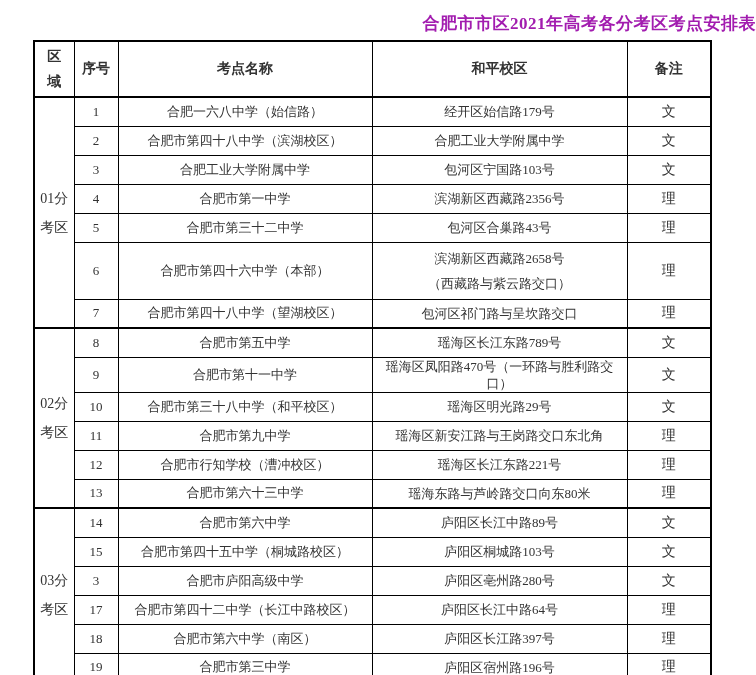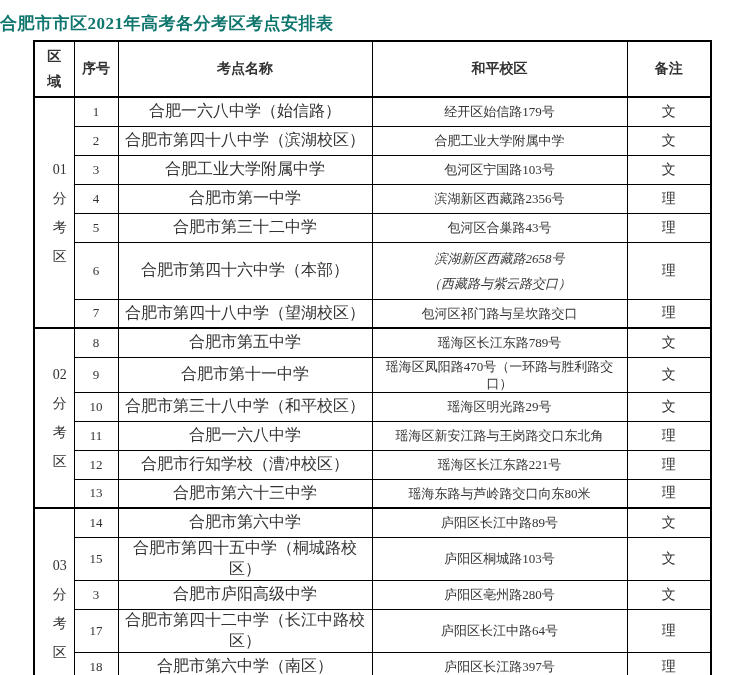--- a/index.html
+++ b/index.html
@@ -2,23 +2,23 @@
 <html><head>
 <meta charset="utf-8">
 <style>
   html,body{margin:0;padding:0;}
   body{
     width:756px;height:675px;background:#ffffff;overflow:hidden;
     font-family:"Liberation Serif","DejaVu Serif",serif;
     color:#333333;
   }
   .page-title{
-    width:756px;text-align:left;
+    width:756px;text-align:right;
     padding-top:12px;height:28px;
-    font-size:17px;font-weight:bold;color:#0f766e;
+    font-size:17px;font-weight:bold;color:#a21caf;
     letter-spacing:0.5px;
   }
   table.exam-table{
     margin-left:33px;
     width:677px;
     border-collapse:collapse;
     table-layout:fixed;
     border:2px solid #000;
   }
   .exam-table th,.exam-table td{
@@ -33,26 +33,26 @@
   .exam-table thead th{
     height:54px;
     font-size:14px;
     font-weight:bold;
     border-bottom:2px solid #000;
   }
   .exam-table th .two-line div{line-height:25px;}
   .exam-table tbody tr{height:29px;}
   .exam-table tbody tr.tall{height:57px;}
   .exam-table tbody tr.group-start td{border-top:2px solid #000;}
-  td.region-cell{font-size:14px;padding-left:13px;}
+  td.region-cell{font-size:14px;}
   td.region-cell div{line-height:29px;}
   td.num-cell{font-size:13px;}
-  td.name-cell{font-size:16px;}
+  td.name-cell{font-size:13px;}
   td.addr-cell div{line-height:17px;}
-  td.addr-cell.multi div{line-height:25px;font-style:italic;}
+  td.addr-cell.multi div{line-height:25px;}
   td.note-cell{font-size:14px;}
 </style>
 </head>
 <body>
 
 <div class="page-title">合肥市市区2021年高考各分考区考点安排表</div>
 
 <table class="exam-table">
   <colgroup>
     <col style="width:40px">
@@ -160,21 +160,21 @@
       <tr>
         <td class="num-cell">10</td>
         <td class="name-cell">合肥市第三十八中学（和平校区）</td>
         <td class="addr-cell">
           <div>瑶海区明光路29号</div>
         </td>
         <td class="note-cell">文</td>
       </tr>
       <tr>
         <td class="num-cell">11</td>
-        <td class="name-cell">合肥一六八中学</td>
+        <td class="name-cell">合肥市第九中学</td>
         <td class="addr-cell">
           <div>瑶海区新安江路与王岗路交口东北角</div>
         </td>
         <td class="note-cell">理</td>
       </tr>
       <tr>
         <td class="num-cell">12</td>
         <td class="name-cell">合肥市行知学校（漕冲校区）</td>
         <td class="addr-cell">
           <div>瑶海区长江东路221号</div>

